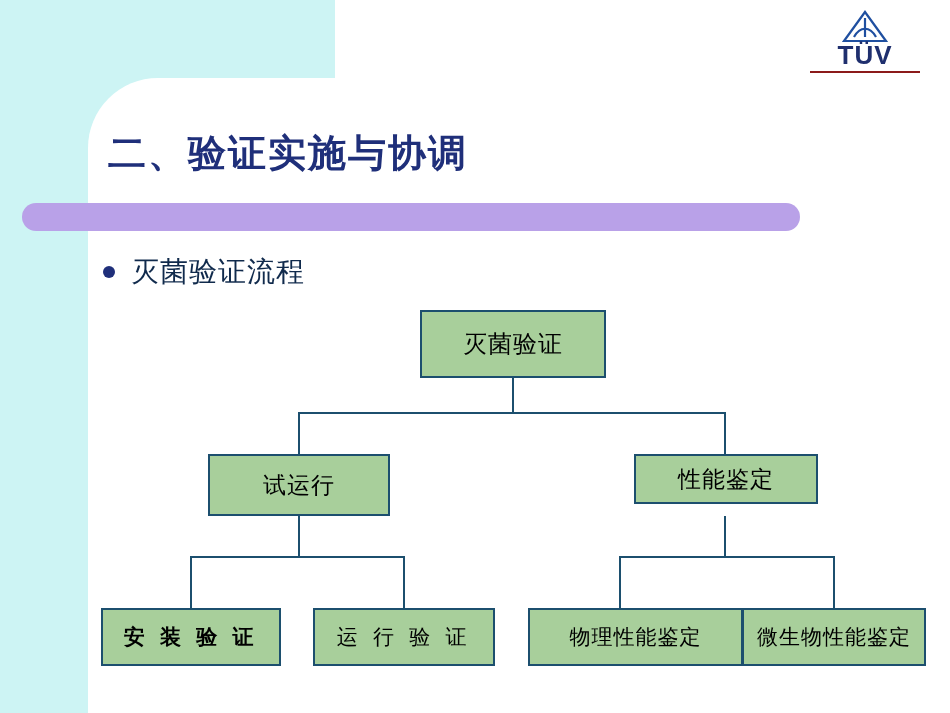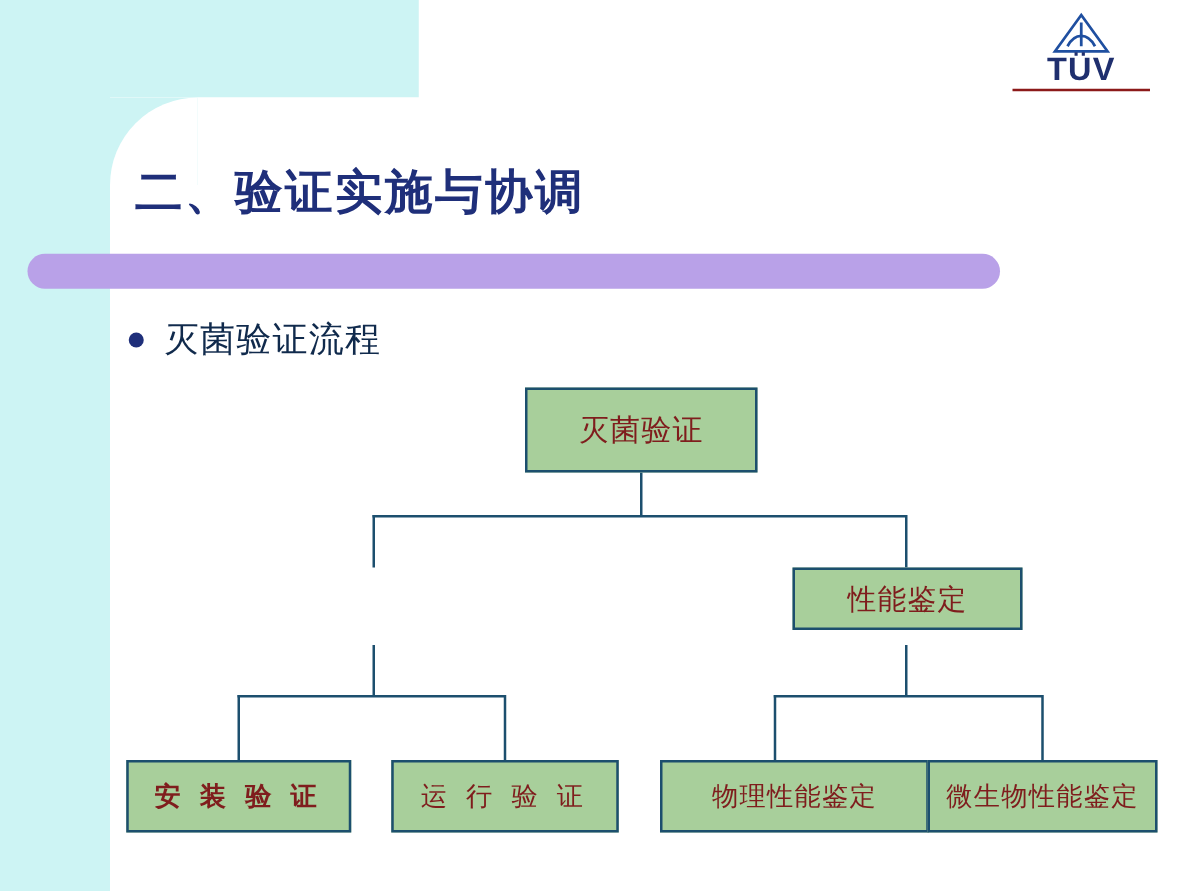--- a/index.html
+++ b/index.html
@@ -144,21 +144,21 @@
   }
   .node {
     position: absolute;
     box-sizing: border-box;
     background: #a8cf9b;
     border: 2px solid #1c4f6e;
     display: flex;
     align-items: center;
     justify-content: center;
     font-family: "Liberation Serif", serif;
-    color: #7f1d1d;
+    color: #000000;
     letter-spacing: 1px;
   }
   .node-root {
     left: 332px;
     top: 20px;
     width: 186px;
     height: 68px;
     font-size: 24px;
   }
   .node-l1a {
@@ -232,20 +232,21 @@
     <div class="conn h" style="left:102px; top:266px; width:214px;"></div>
     <div class="conn v" style="left:102px; top:266px; height:52px;"></div>
     <div class="conn v" style="left:315px; top:266px; height:52px;"></div>
 
     <div class="conn v" style="left:636px; top:226px; height:40px;"></div>
     <div class="conn h" style="left:531px; top:266px; width:215px;"></div>
     <div class="conn v" style="left:531px; top:266px; height:52px;"></div>
     <div class="conn v" style="left:745px; top:266px; height:52px;"></div>
 
     <div class="node node-root">灭菌验证</div>
+    <div class="node node-l1a">试运行</div>
     <div class="node node-l1b">性能鉴定</div>
     <div class="node node-l2 node-l2a node-spaced">安 装 验 证</div>
     <div class="node node-l2 node-l2b node-spaced">运 行 验 证</div>
     <div class="node node-l2 node-l2c">物理性能鉴定</div>
     <div class="node node-l2 node-l2d">微生物性能鉴定</div>
 
   </div>
 </div>
 
 </body></html>

